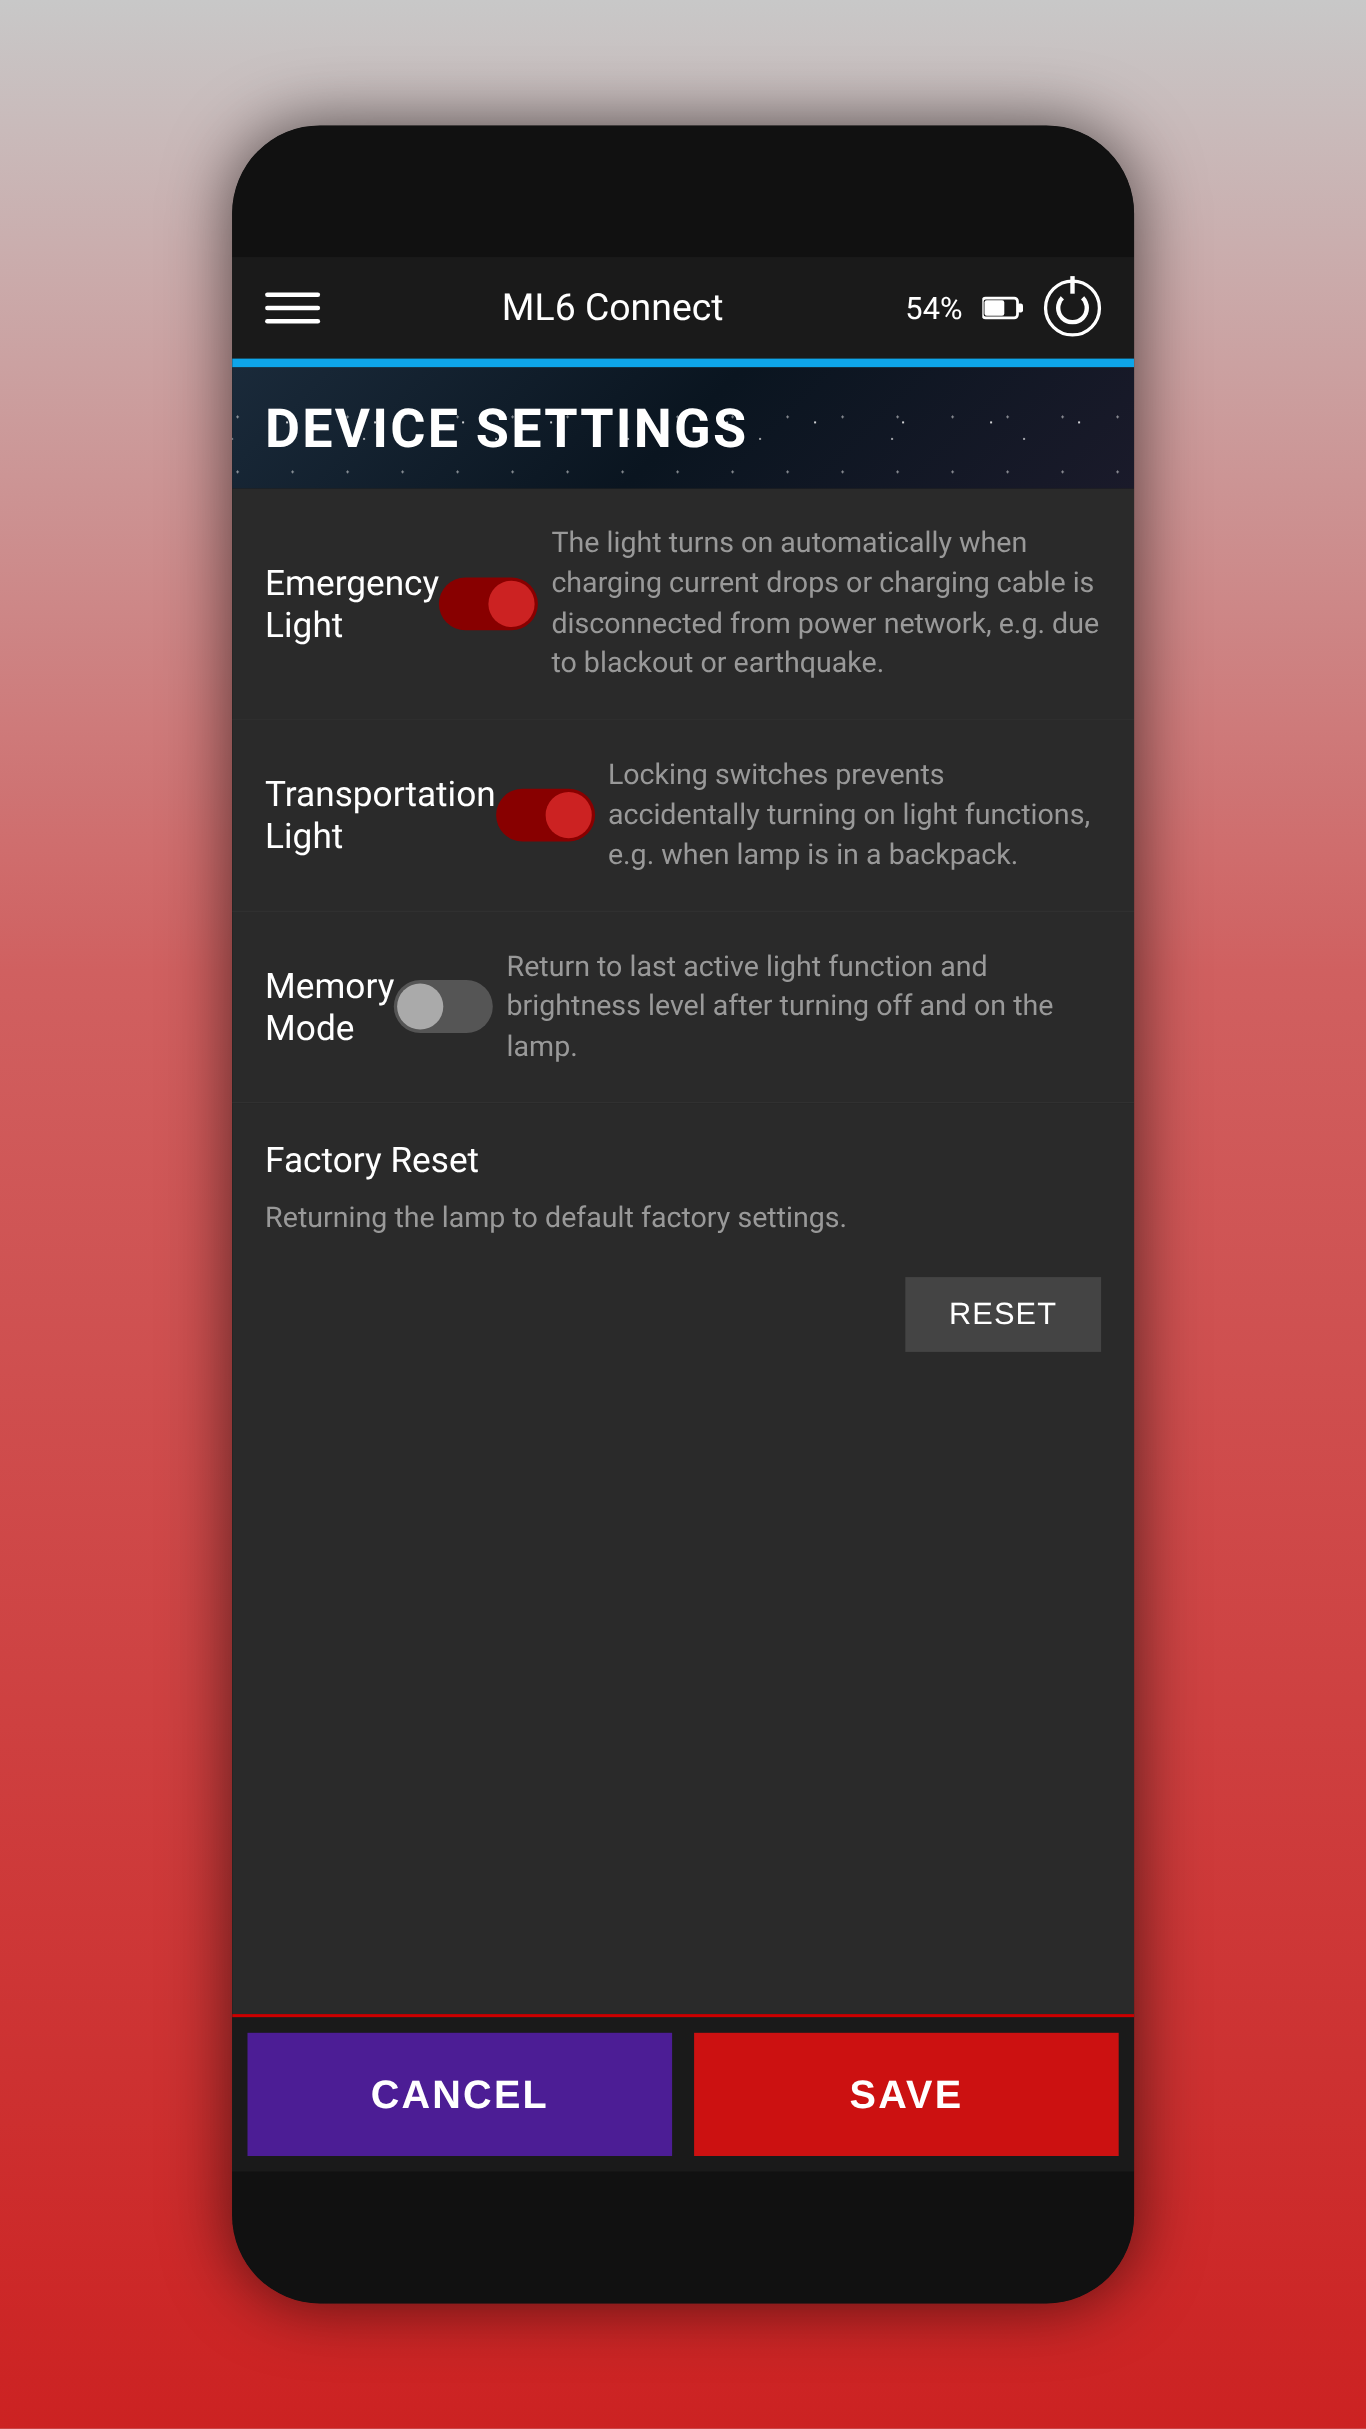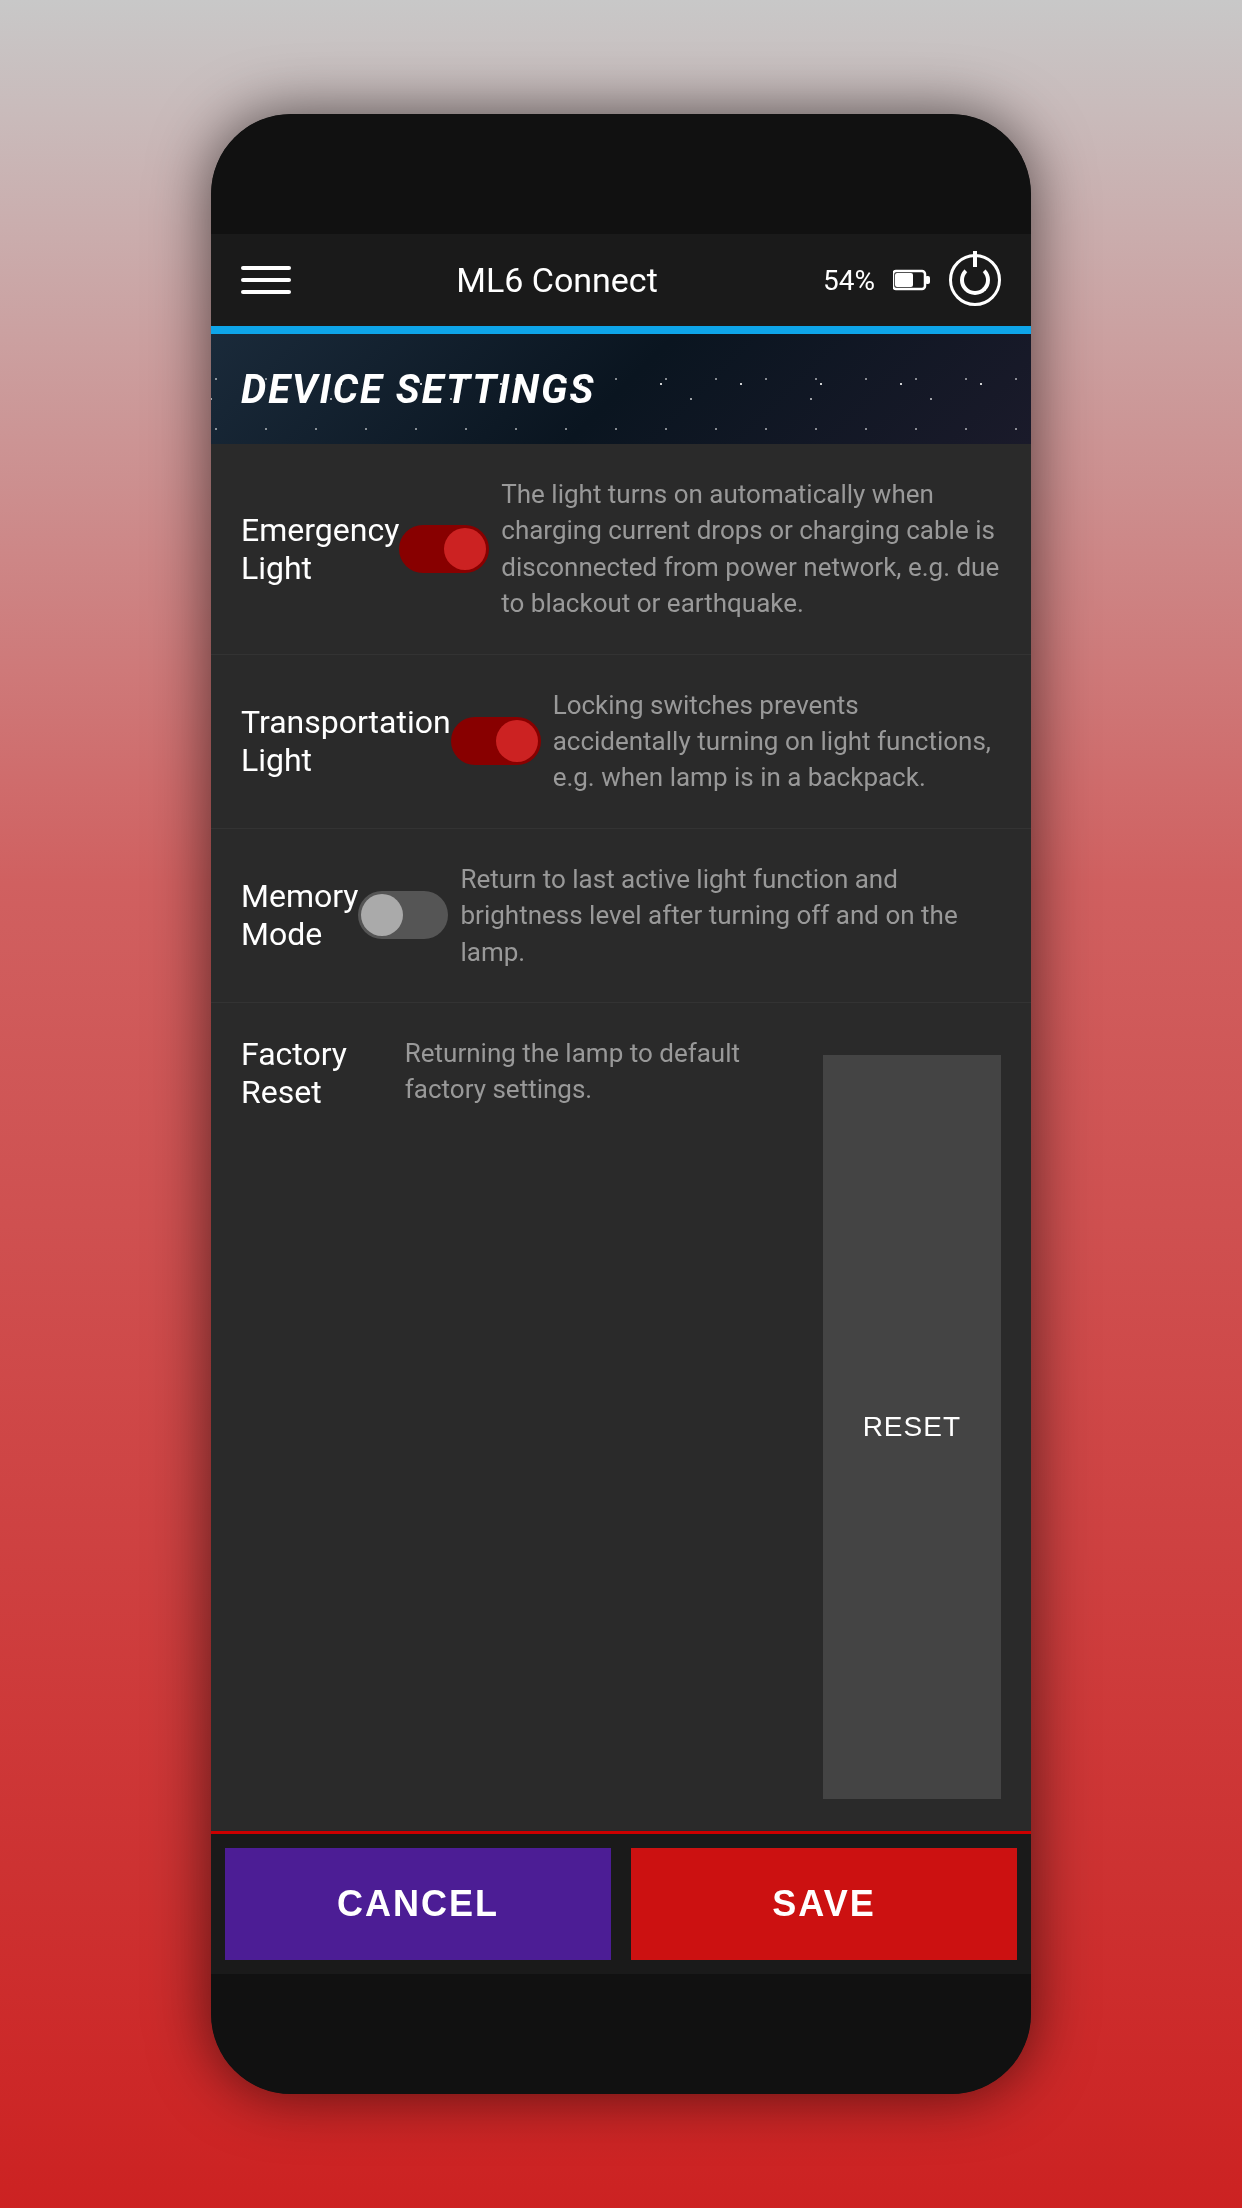--- a/index.html
+++ b/index.html
@@ -146,26 +146,25 @@
       background-image:
         radial-gradient(circle, rgba(255,255,255,0.8) 1px, transparent 1px),
         radial-gradient(circle, rgba(255,255,255,0.5) 1px, transparent 1px),
         radial-gradient(circle, rgba(255,255,255,0.6) 1px, transparent 1px);
       background-size: 80px 80px, 50px 50px, 120px 120px;
       background-position: 10px 10px, 30px 20px, 60px 5px;
     }
 
     .device-settings-title {
       color: #ffffff;
-      font-size: 40px;
+      font-size: 49px;
       font-weight: 700;
       letter-spacing: 2px;
       position: relative;
       z-index: 1;
-      font-style: italic;
     }
 
     
     .settings-list {
       flex: 1;
       background: #1e1e1e;
       overflow-y: auto;
       display: flex;
       flex-direction: column;
     }
@@ -232,21 +231,21 @@
     .toggle-switch.off .toggle-thumb {
       background: #aaa;
       left: 3px;
     }
 
     
     .factory-reset-item {
       background: #2a2a2a;
       padding: 32px 30px;
       display: flex;
-      flex-direction: row;
+      flex-direction: column;
       gap: 16px;
       flex: 1;
     }
 
     .reset-button-row {
       display: flex;
       justify-content: flex-end;
       margin-top: 20px;
     }
 

